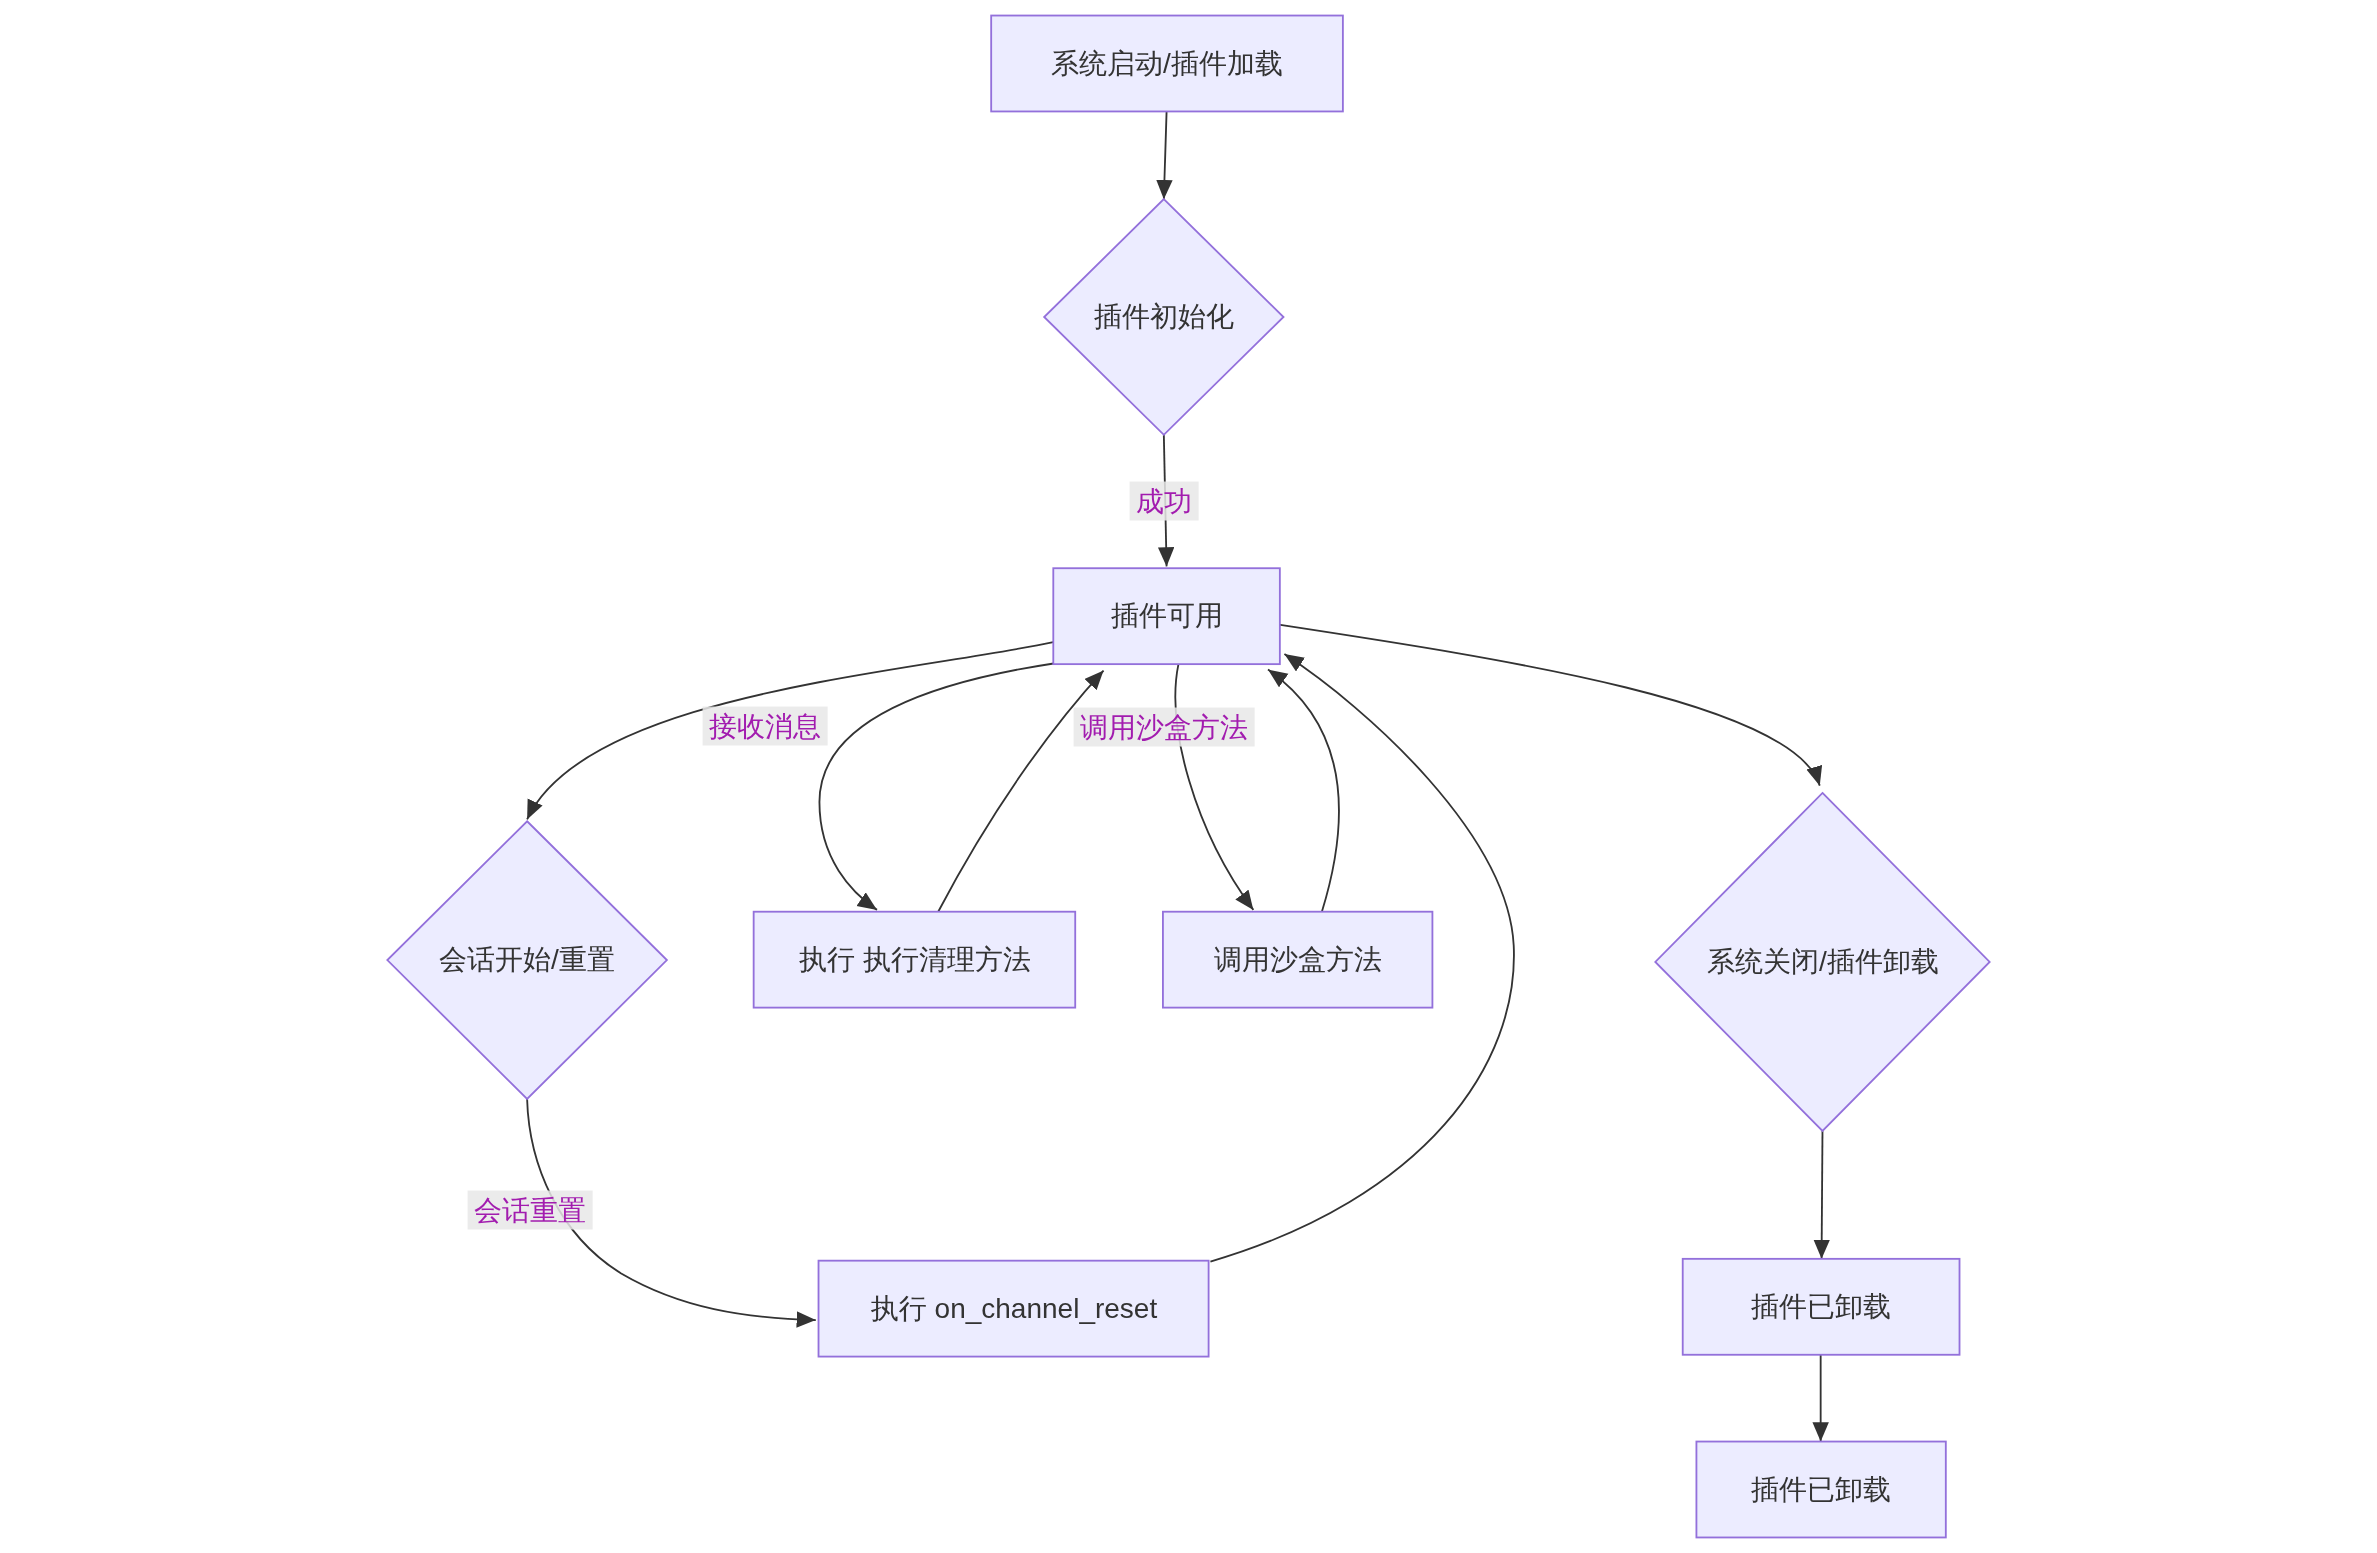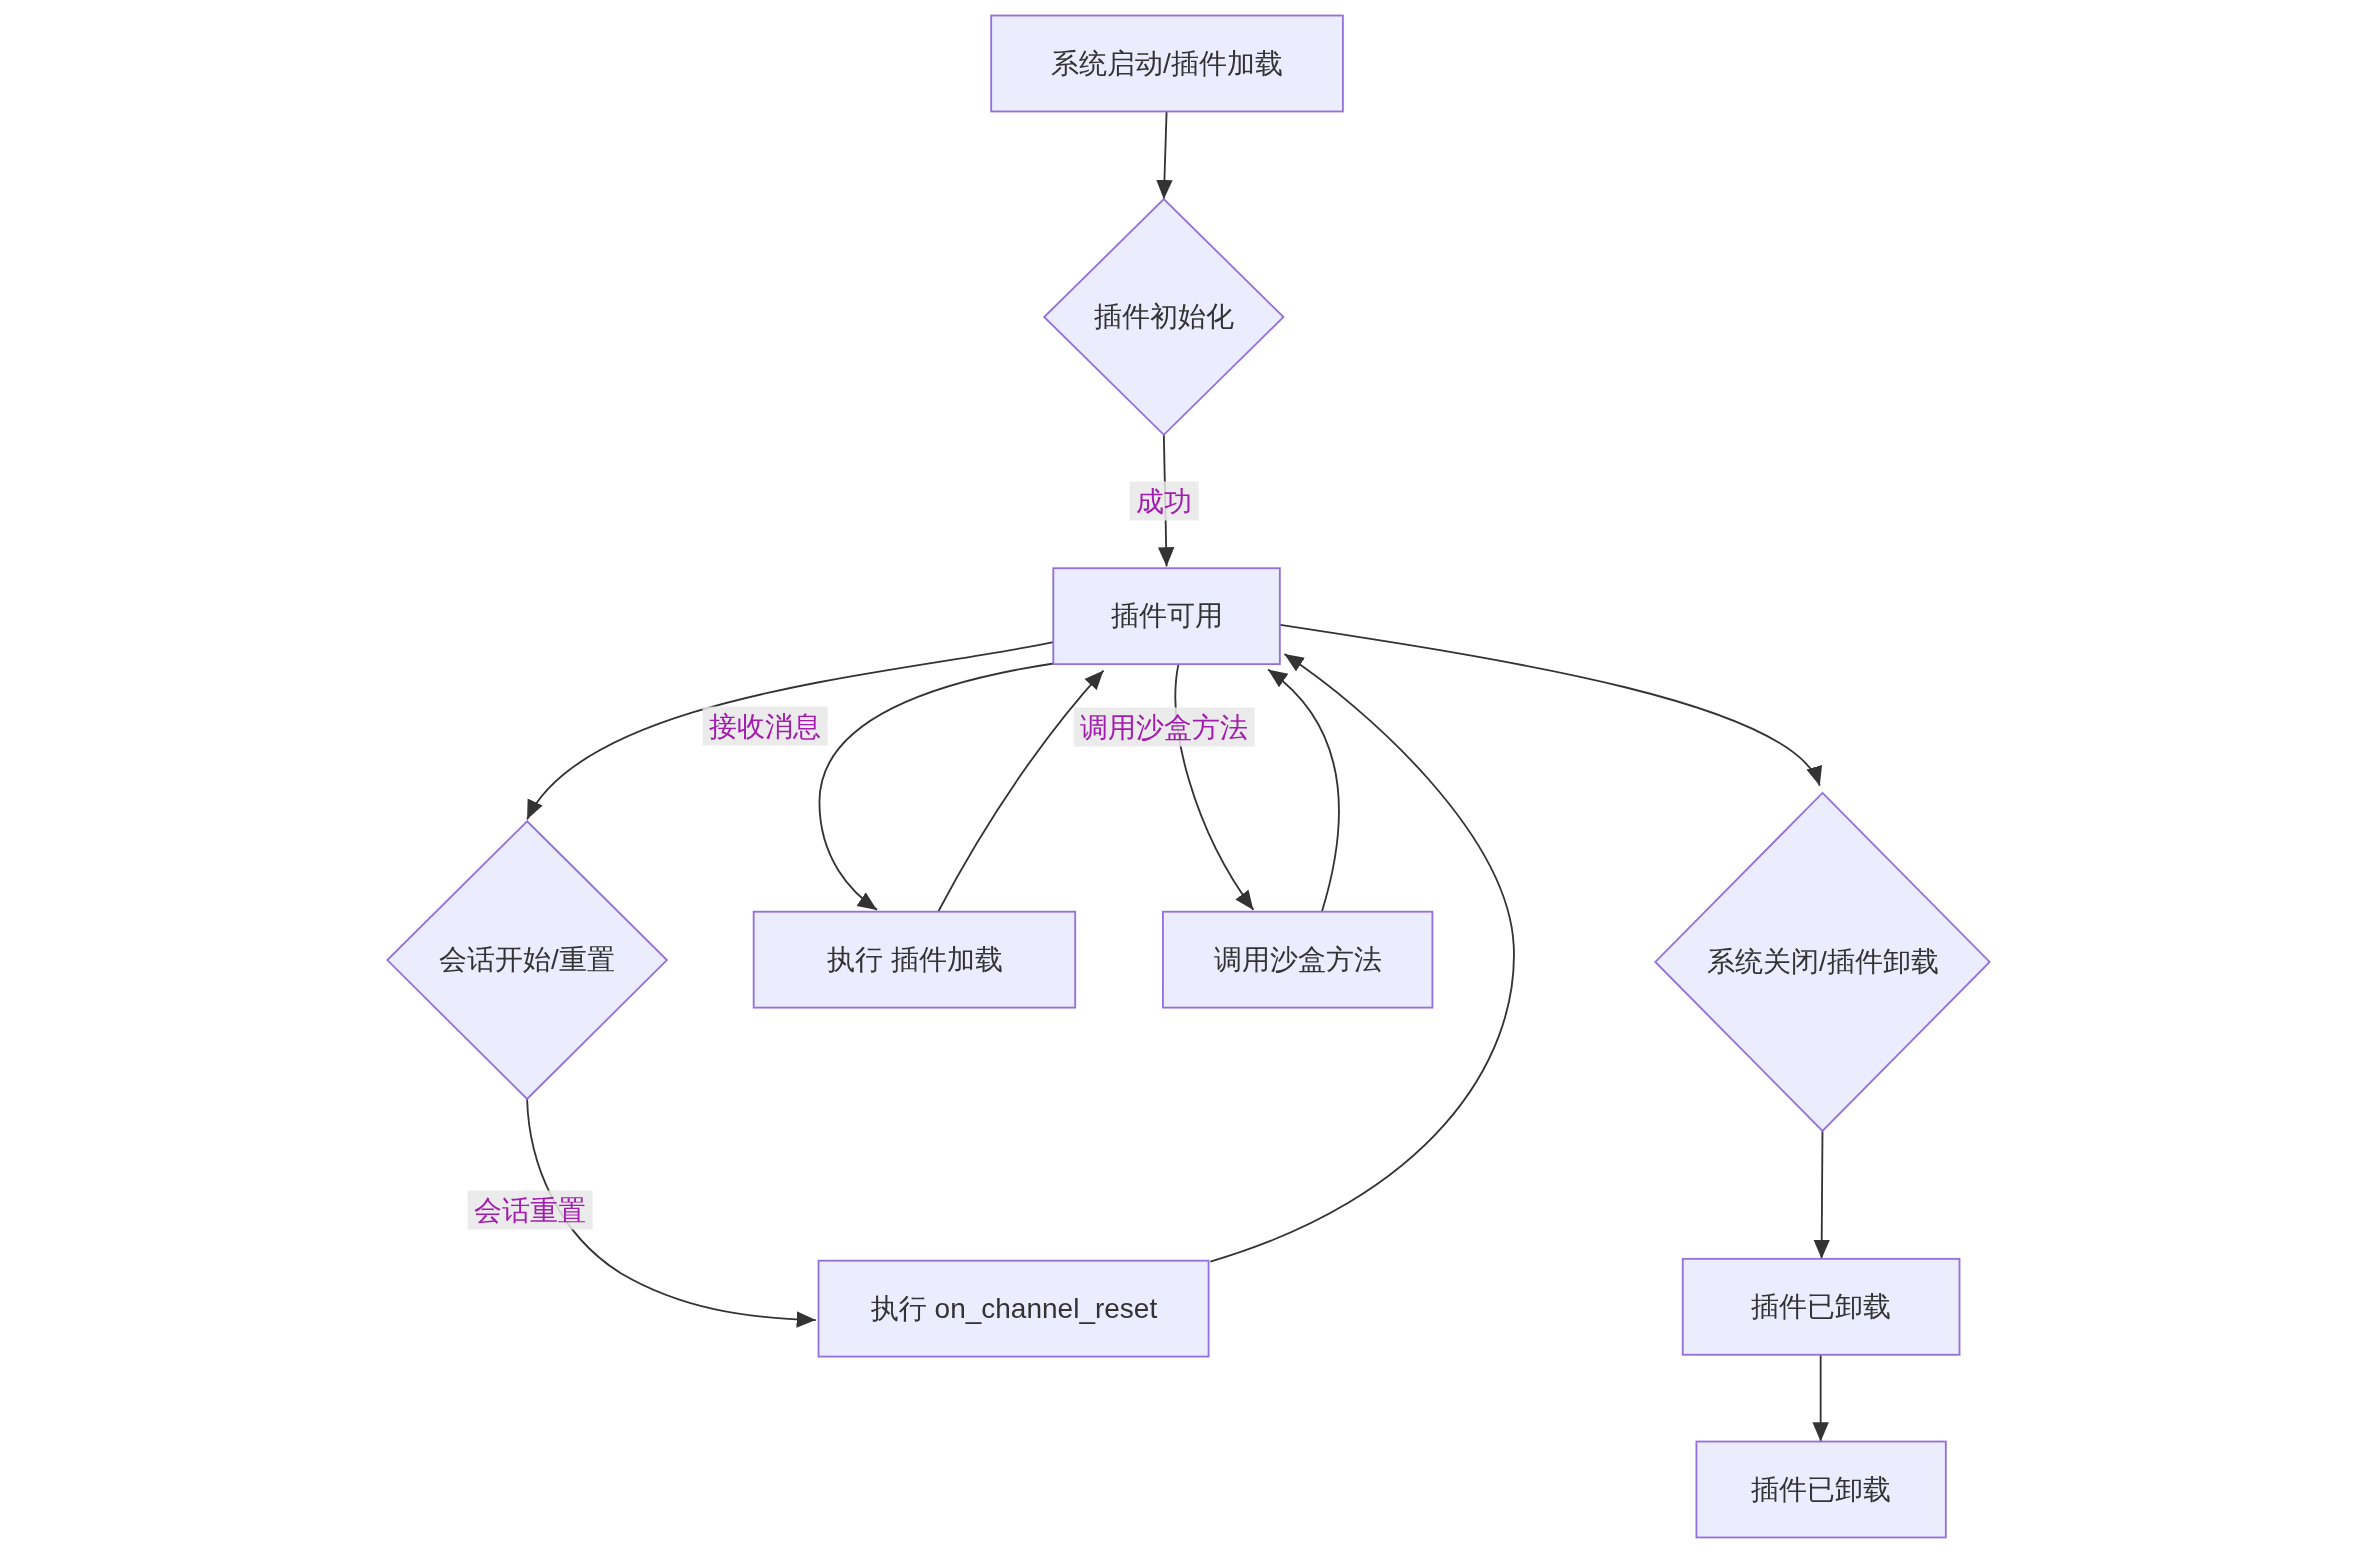--- a/index.html
+++ b/index.html
@@ -61,21 +61,21 @@
         <rect x="896" y="1380" width="427" height="105" class="node-shape"></rect>
         <rect x="1842" y="1378" width="303" height="105" class="node-shape"></rect>
         <rect x="1857" y="1578" width="273" height="105" class="node-shape"></rect>
       </g>
   </svg>
   <div id="labels-layer">
       <div class="node-label" style="left: 1167px; top: 64px;">系统启动/插件加载</div>
       <div class="node-label" style="left: 1164px; top: 317px;">插件初始化</div>
       <div class="node-label" style="left: 1167px; top: 616px;">插件可用</div>
       <div class="node-label" style="left: 527px; top: 960px;">会话开始/重置</div>
-      <div class="node-label" style="left: 915px; top: 960px;">执行 插件加载</div>
+      <div class="node-label" style="left: 915px; top: 960px;">执行 执行清理方法</div>
       <div class="node-label" style="left: 1298px; top: 960px;">调用沙盒方法</div>
       <div class="node-label" style="left: 1823px; top: 962px;">系统关闭/插件卸载</div>
       <div class="node-label" style="left: 1014px; top: 1309px;">执行 on_channel_reset</div>
       <div class="node-label" style="left: 1821px; top: 1307px;">插件已卸载</div>
       <div class="node-label" style="left: 1821px; top: 1490px;">插件已卸载</div>
       <div class="edge-label" style="left: 1164px; top: 501px;">成功</div>
       <div class="edge-label" style="left: 765px; top: 726px;">接收消息</div>
       <div class="edge-label" style="left: 1164px; top: 727px;">调用沙盒方法</div>
       <div class="edge-label" style="left: 530px; top: 1210px;">会话重置</div>
     </div>

